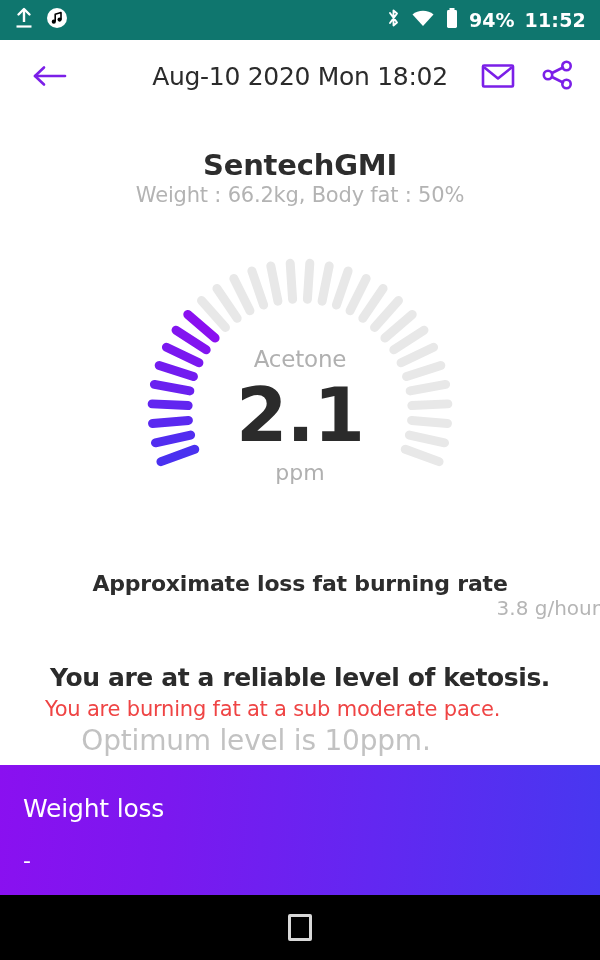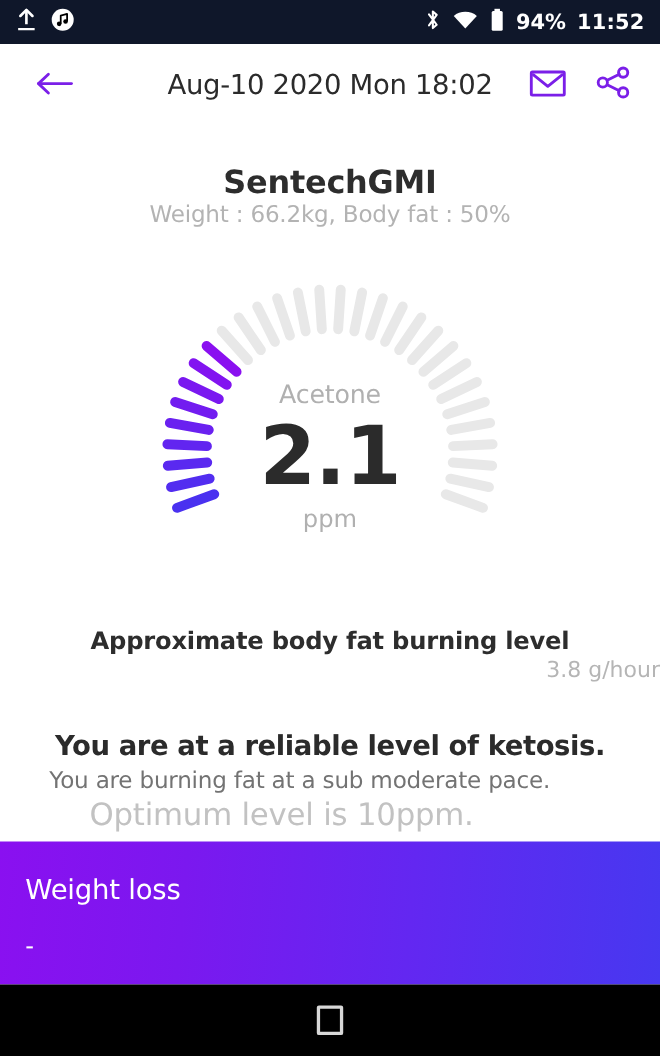--- a/index.html
+++ b/index.html
@@ -7,21 +7,21 @@
   body {
     font-family:"DejaVu Sans", sans-serif;
     background:#ffffff;
     overflow:hidden;
   }
   .phone { position:relative; width:600px; height:960px; background:#fff; }
 
   
   .statusbar {
     position:absolute; top:0; left:0; width:600px; height:40px;
-    background:#0f172a; color:#fff;
+    background:#0f766e; color:#fff;
     display:flex; align-items:center; justify-content:space-between;
     padding:4px 14px;
   }
   .sb-left { display:flex; align-items:center; gap:12px; }
   .sb-right { display:flex; align-items:center; gap:10px; }
   .sb-text { font-size:19px; font-weight:bold; letter-spacing:.2px; color:#fff; font-family:"DejaVu Sans", sans-serif; }
   .sb-batt-text { font-size:19px; font-weight:bold; color:#fff; }
 
   
   .appbar {
@@ -83,21 +83,21 @@
     font-size:20px; color:#b5b5b5;
   }
 
   
   .msg-title {
     position:absolute; top:663px; left:0; width:600px; text-align:center;
     font-size:25px; font-weight:bold; color:#2b2b2b; letter-spacing:-0.4px;
   }
   .msg-l1 {
     position:absolute; top:697px; left:0; width:545px; text-align:center;
-    font-size:21px; color:#737373; letter-spacing:-0.2px;
+    font-size:21px; color:#ef4444; letter-spacing:-0.2px;
   }
   .msg-l2 {
     position:absolute; top:724px; left:0; width:512px; text-align:center;
     font-size:28px; color:#c2c2c2; letter-spacing:-0.2px;
   }
 
   
   .weightloss {
     position:absolute; top:765px; left:0; width:600px; height:130px;
     background:linear-gradient(95deg,#8a10f0 0%,#7b18ef 28%,#6327f1 62%,#4738f0 100%);
@@ -237,21 +237,21 @@
         </g>
     </svg>
     <div class="gauge-center">
       <div class="gauge-label">Acetone</div>
       <div class="gauge-value">2.1</div>
       <div class="gauge-unit">ppm</div>
     </div>
   </div>
 
 
-  <div class="burn-title">Approximate body fat burning level</div>
+  <div class="burn-title">Approximate loss fat burning rate</div>
   <div class="burn-value">3.8 g/hour</div>
 
   <div class="msg-title">You are at a reliable level of ketosis.</div>
   <div class="msg-l1">You are burning fat at a sub moderate pace.</div>
   <div class="msg-l2">Optimum level is 10ppm.</div>
 
   <div class="weightloss">
     <div class="wl-title">Weight loss</div>
     <div class="wl-value">-</div>
   </div>

